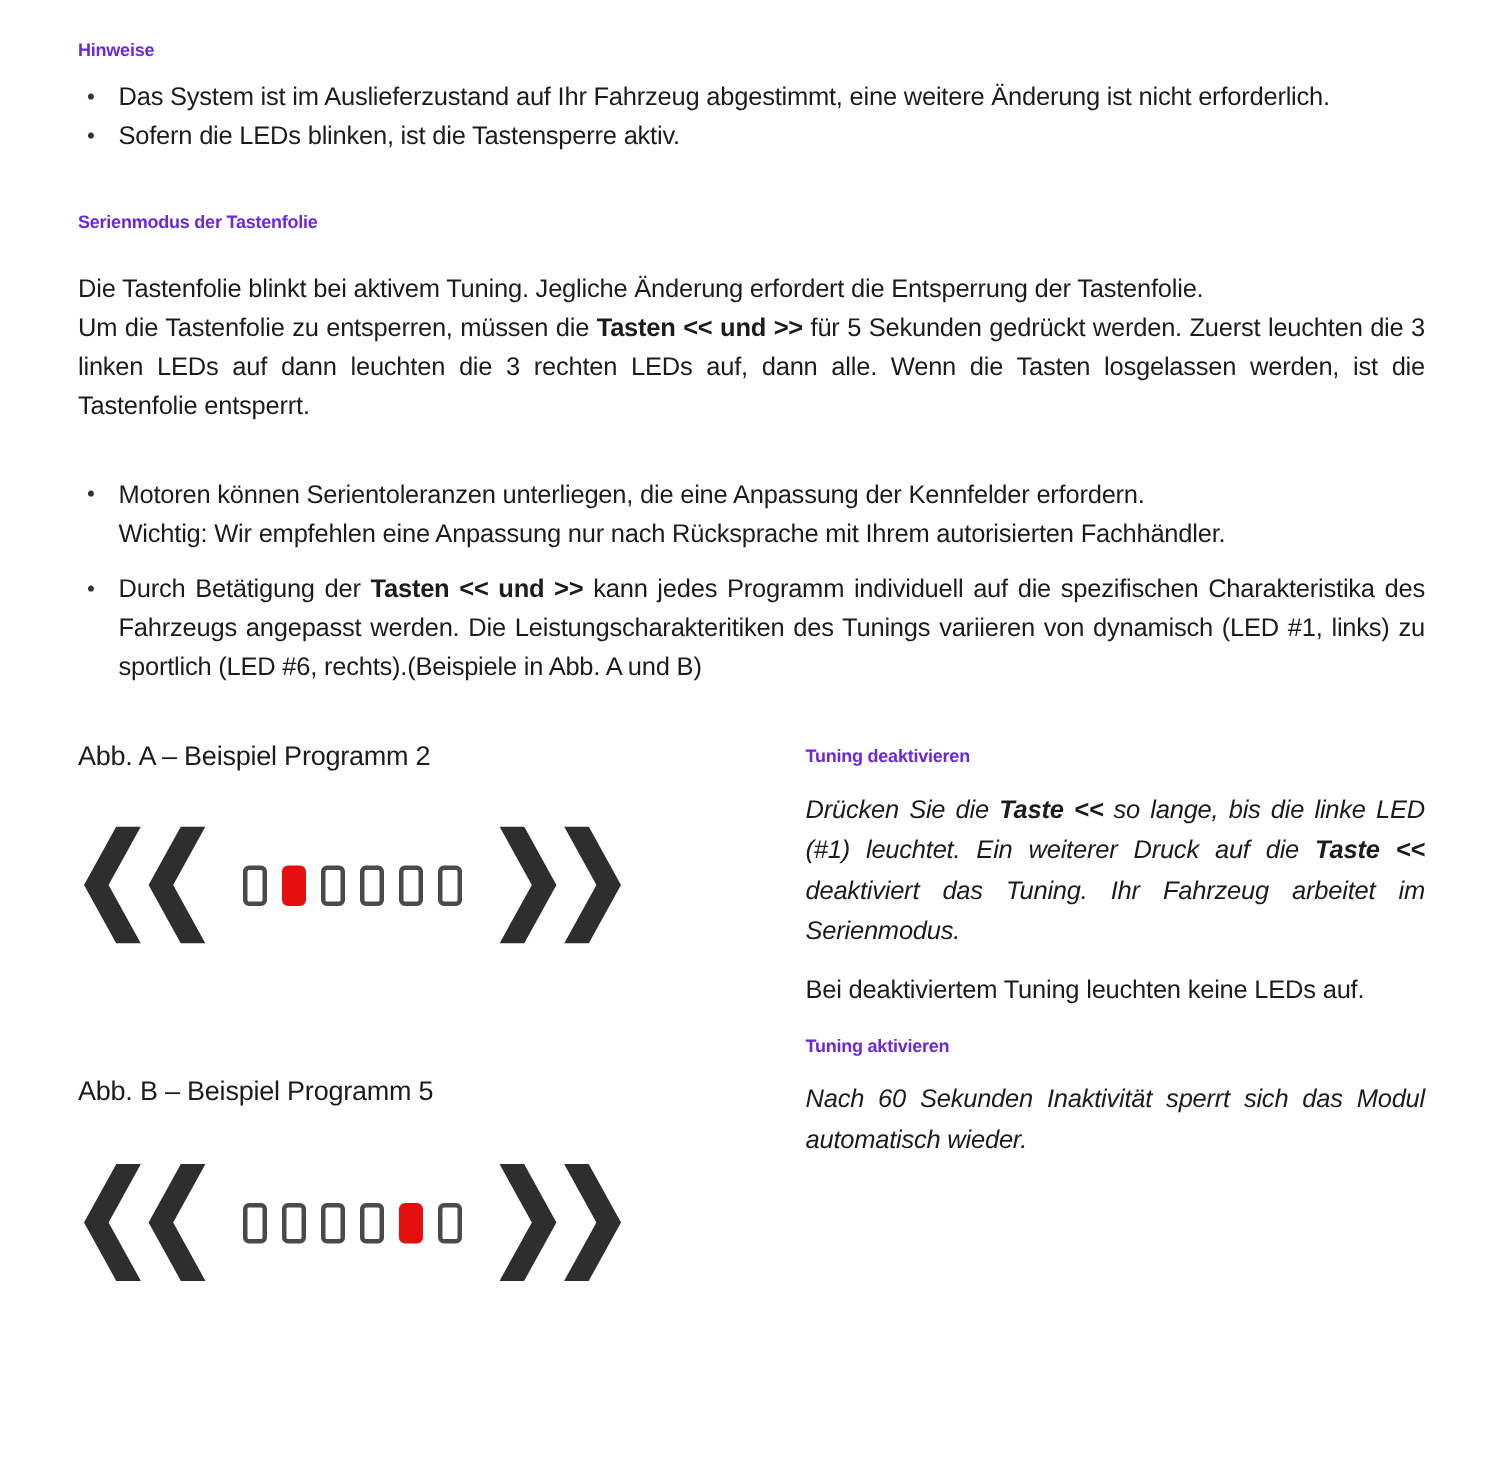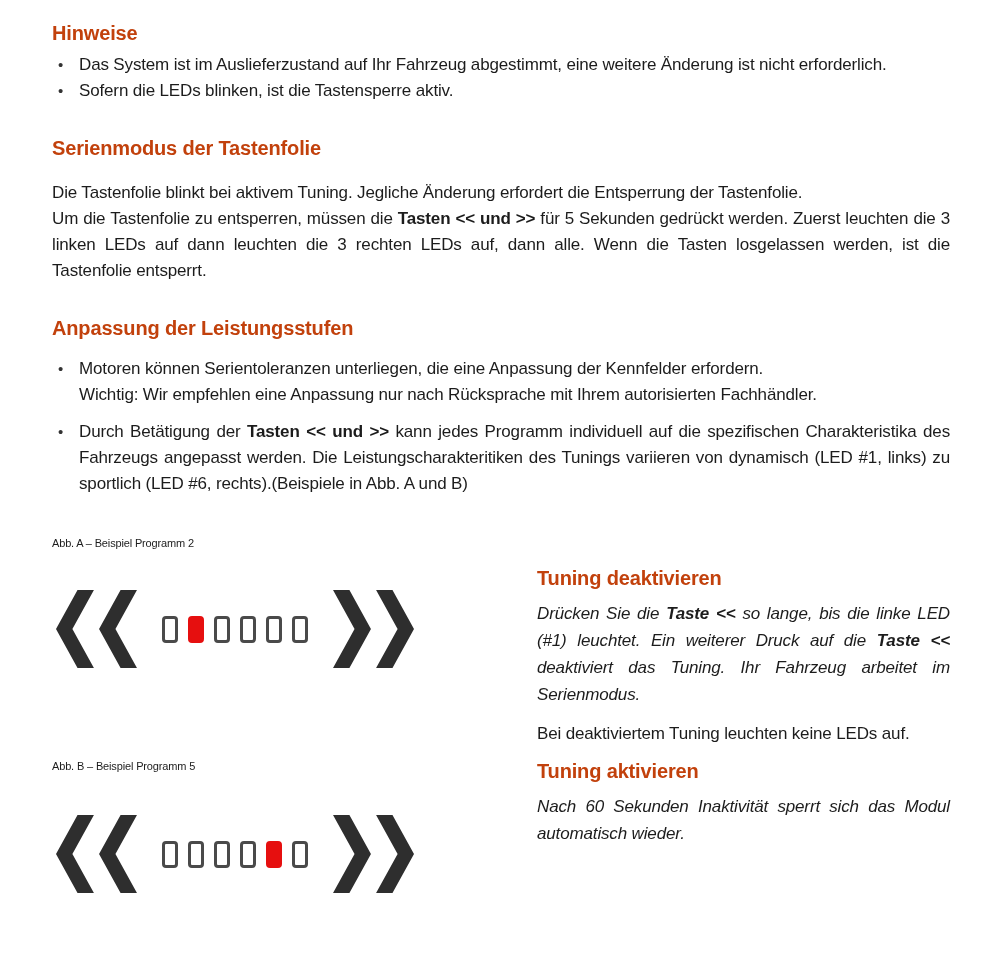--- a/index.html
+++ b/index.html
@@ -7,50 +7,50 @@
     --led-on:#e60f0f; --led-off-border:#4a4a4a; --led-off-fill:#ffffff;
   }
   *{margin:0;padding:0;box-sizing:border-box;}
   html,body{background:var(--page-bg);}
   body{
     width:1000px;height:975px;overflow:hidden;position:relative;
     font-family:"Liberation Sans","DejaVu Sans",sans-serif;
     color:var(--text);font-size:17px;line-height:26px;letter-spacing:-0.15px;
   }
   .page{padding:22px 50px 0 52px;}
-  .h{font-weight:bold;font-size:20px;line-height:22px;color:#c2410c;}
+  .h{font-weight:bold;font-size:12px;line-height:22px;color:#6d28d9;}
   .h-top{margin-bottom:8px;}
   .para{text-align:justify;}
   ul.blist{list-style:none;}
   ul.blist li{position:relative;padding-left:27px;text-align:justify;}
   ul.blist li::before{
     content:"\2022";position:absolute;left:6px;top:0;font-size:15px;color:#333;
   }
   .sec-entsperren{margin-top:33px;}
   .sec-entsperren .para-block{margin-top:21px;}
   .sec-anpassung{margin-top:33px;}
   .sec-anpassung ul.blist{margin-top:17px;}
   .sec-anpassung ul.blist li + li{margin-top:11px;}
 
   
   .bottom-grid{display:grid;grid-template-columns:445px 1fr;margin-top:35px;}
-  .fig-caption{font-size:11px;line-height:22px;}
+  .fig-caption{font-size:18px;line-height:22px;}
   .figure{display:flex;align-items:center;gap:24px;margin-top:36px;margin-left:4px;}
   .figure-b{margin-top:38px;}
   .cap-b{margin-top:87px;}
   .led-row{display:flex;gap:10px;align-items:center;}
   .led{
     width:16px;height:27px;border:3px solid var(--led-off-border);
     border-radius:4px;background:var(--led-off-fill);
   }
   .led.on{background:var(--led-on);border-color:var(--led-on);}
   .chev{color:var(--chevron);display:block;}
 
   .right-col{padding-left:40px;}
-  .right-col .h{margin-top:35px;}
+  .right-col .h{}
   .right-col .h + .rp{margin-top:11px;font-style:italic;}
   .rp{text-align:justify;line-height:27px;}
   .rp + .rp{margin-top:12px;}
   .rh2{margin-top:13px !important;}
 </style>
 </head>
 <body>
 
 <div class="page">
 
@@ -62,21 +62,20 @@
 
   <div class="sec-entsperren">
     <div class="h">Serienmodus der Tastenfolie</div>
     <div class="para-block">
       <p class="para"><span>Die Tastenfolie blinkt bei aktivem Tuning. Jegliche Änderung erfordert die Entsperrung der Tastenfolie.</span></p>
       <p class="para"><span>Um die Tastenfolie zu entsperren, müssen die </span><span style="font-weight: bold;">Tasten &lt;&lt; und &gt;&gt;</span><span> für 5 Sekunden gedrückt werden. Zuerst leuchten die 3 linken LEDs auf dann leuchten die 3 rechten LEDs auf, dann alle. Wenn die Tasten losgelassen werden, ist die Tastenfolie entsperrt.</span></p>
     </div>
   </div>
 
   <div class="sec-anpassung">
-    <div class="h">Anpassung der Leistungsstufen</div>
     <ul class="blist">
       <li>
         <p class="para"><span>Motoren können Serientoleranzen unterliegen, die eine Anpassung der Kennfelder erfordern.</span></p>
         <p class="para"><span style="font-weight: normal;">Wichtig:</span><span> Wir empfehlen eine Anpassung nur nach Rücksprache mit Ihrem autorisierten Fachhändler.</span></p>
       </li>
       <li><span>Durch Betätigung der </span><span style="font-weight: bold;">Tasten &lt;&lt; und &gt;&gt;</span><span> kann jedes Programm individuell auf die spezifischen Charakteristika des Fahrzeugs angepasst werden. Die Leistungscharakteritiken des Tunings variieren von dynamisch (LED #1, links) zu sportlich (LED #6, rechts).(Beispiele in Abb. A und B)</span></li>
     </ul>
   </div>
 
   <div class="bottom-grid">

